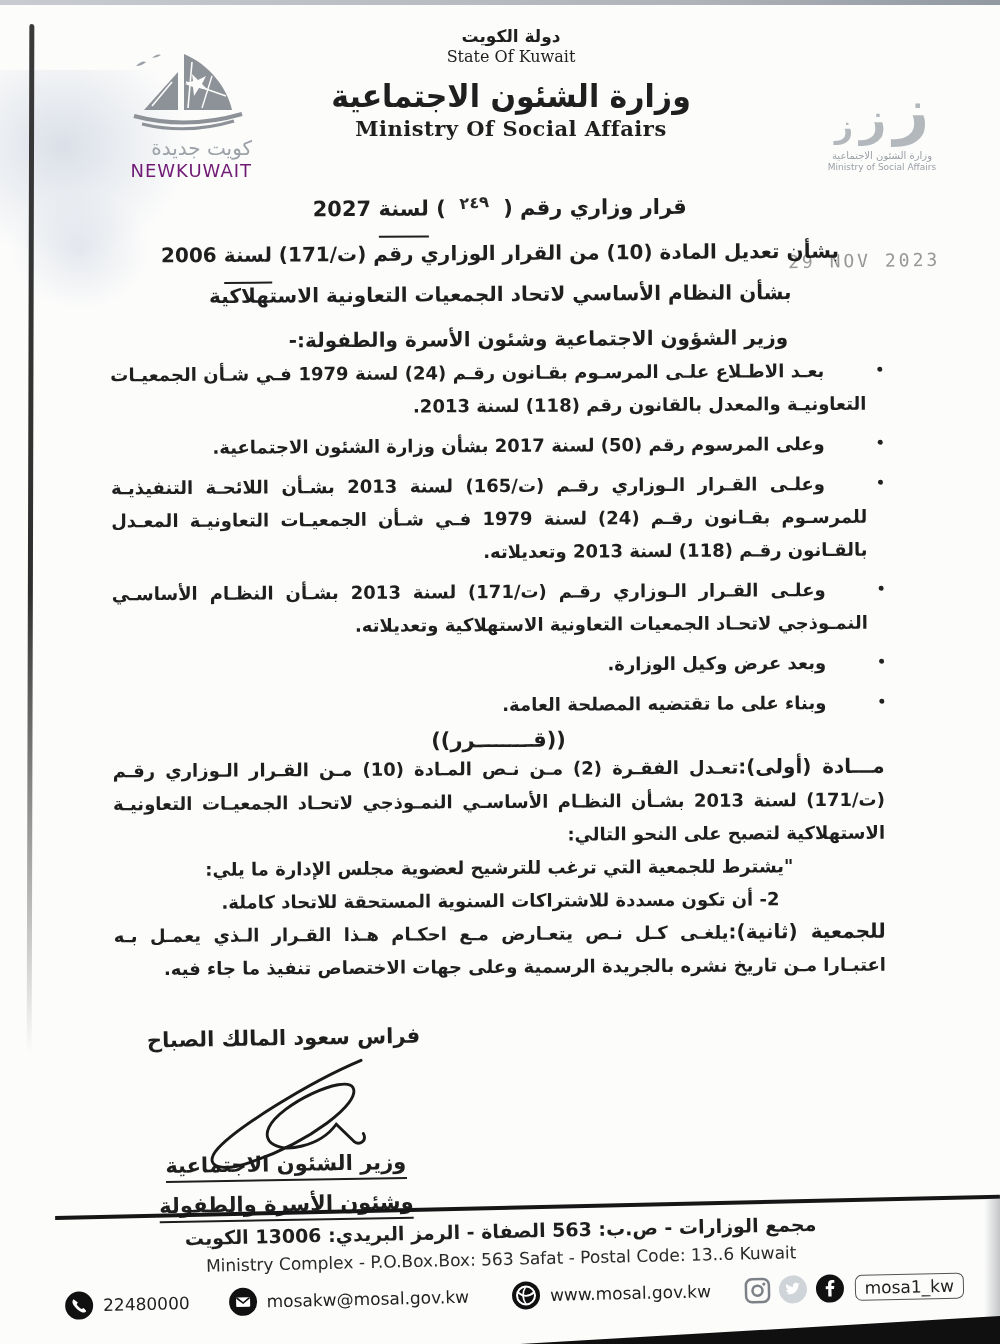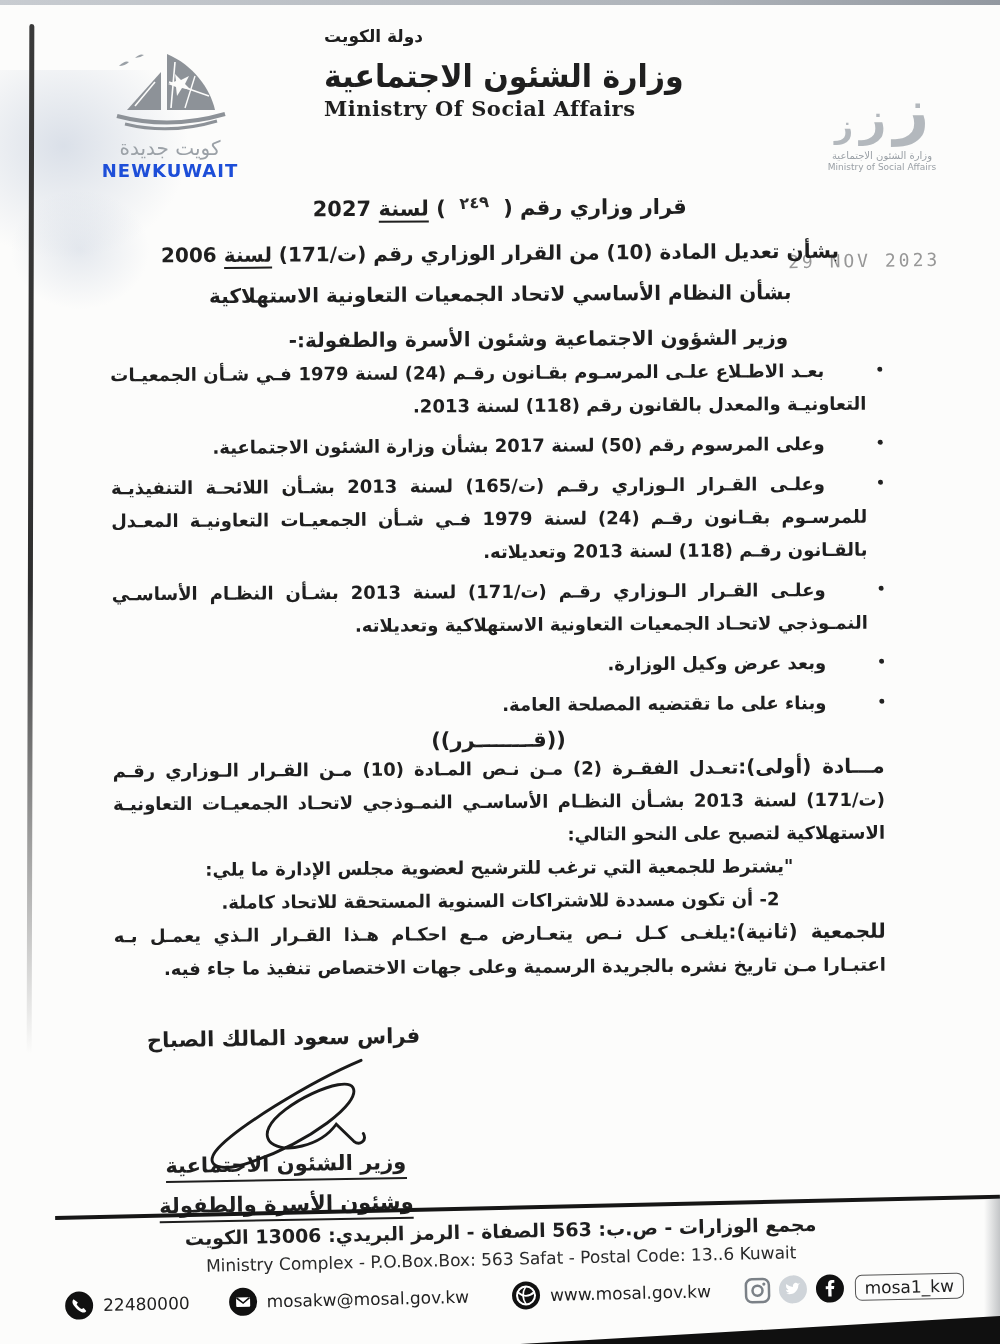--- a/index.html
+++ b/index.html
@@ -13,24 +13,24 @@
              transform:rotate(0.15deg);}
   .watermark-a{position:absolute;left:-40px;top:70px;width:230px;height:190px;
              background:radial-gradient(ellipse at 45% 40%,rgba(185,196,214,.5),rgba(185,196,214,0) 70%);}
   .watermark-b{position:absolute;left:10px;top:190px;width:140px;height:120px;
              background:radial-gradient(ellipse at 50% 50%,rgba(185,196,214,.35),rgba(185,196,214,0) 70%);}
   .corner-wedge{position:absolute;right:0;bottom:0;width:480px;height:28px;background:#101010;
                 clip-path:polygon(0 100%,100% 0,100% 100%);}
   .right-smudge{position:absolute;right:0;bottom:26px;width:16px;height:120px;
                 background:linear-gradient(to left,rgba(110,115,122,.4),rgba(110,115,122,0));}
   
-  .logo-nk{position:absolute;left:88px;top:48px;width:164px;text-align:center;}
+  .logo-nk{position:absolute;left:88px;top:48px;width:164px;text-align:right;}
   .nk-ar{font-size:20px;color:#9ba1a7;margin-top:-2px;direction:rtl;}
-  .nk-en{font-size:18px;font-weight:bold;letter-spacing:1px;color:#1d4ed8;}
-  .hdr-center{position:absolute;left:324px;top:26px;width:400px;text-align:left;}
+  .nk-en{font-size:18px;font-weight:normal;letter-spacing:1px;color:#701a75;}
+  .hdr-center{position:absolute;left:311px;top:26px;width:400px;text-align:center;}
   .state-ar{font-size:17px;font-weight:bold;direction:rtl;}
   .state-en{font-family:"DejaVu Serif",serif;font-size:16px;margin-top:1px;}
   .calli{font-size:30px;font-weight:bold;direction:rtl;margin-top:12px;transform:scaleY(1.06);}
   .min-en{font-family:"DejaVu Serif",serif;font-weight:bold;font-size:21px;margin-top:3px;letter-spacing:.5px;}
   .logo-mosa{position:absolute;left:798px;top:54px;width:168px;text-align:center;}
   .mosa-mark{display:flex;justify-content:center;align-items:flex-end;gap:7px;height:88px;
              color:#b3b8bd;font-weight:bold;direction:ltr;}
   .mosa-mark .z1{font-size:32px;line-height:1;}
   .mosa-mark .z2{font-size:46px;line-height:1;}
   .mosa-mark .z3{font-size:62px;line-height:1;}
@@ -40,21 +40,21 @@
   .stamp{position:absolute;left:788px;top:250px;font-family:"DejaVu Sans Mono",monospace;
          font-size:18px;letter-spacing:3px;color:#8a8a8a;transform:rotate(-1deg);opacity:.88;}
   
   .title-block{position:absolute;top:186px;left:145px;width:710px;text-align:center;direction:rtl;
                font-weight:bold;transform:rotate(-0.4deg);}
   .t1{font-size:21px;line-height:44px;}
   .t2{font-size:20px;line-height:42px;}
   .t3{font-size:20px;line-height:40px;}
   .hand{display:inline-block;font-size:16px;font-weight:600;color:#2a2a2a;margin:0 14px;
         transform:translateY(-7px) rotate(-4deg);}
-  .sana{border-bottom:2.5px solid #1f1f1f;padding-bottom:0;}
+  .sana{border-bottom:2.5px solid #1f1f1f;padding-bottom:15px;}
   
   .main{position:absolute;top:322px;left:112px;width:772px;direction:rtl;font-weight:bold;
         font-size:18px;transform:rotate(-0.35deg);}
   .main p{margin:0;}
   .section-heading{font-size:20px;padding-left:0;padding-right:94px;margin-bottom:14px;line-height:34px;}
   .bullets{padding-right:16px;}
   .bullet{position:relative;margin-bottom:7px;}
   .btxt{line-height:33px;text-align:justify;text-indent:42px;}
   .dot{position:absolute;right:-16px;top:13px;width:5px;height:5px;background:#222;border-radius:50%;}
   .qarrar{text-align:center;font-size:21px;margin:18px 0 14px;}
@@ -104,20 +104,21 @@
       <line x1="64" y1="34" x2="104" y2="48" stroke="#fcfcfb" stroke-width="1.4"></line>
       <path d="M12 68 Q65 82 120 66" stroke="#8d9298" stroke-width="4" fill="none"></path>
       <path d="M20 76 Q65 87 112 73" stroke="#8d9298" stroke-width="3" fill="none"></path>
     </svg>
     <div class="nk-ar">كويت جديدة</div>
     <div class="nk-en">NEWKUWAIT</div>
   </div>
 
   <div class="hdr-center">
     <div class="state-ar">دولة الكويت</div>
+    <div class="state-en">State Of Kuwait</div>
     <div class="calli">وزارة الشئون الاجتماعية</div>
     <div class="min-en">Ministry Of Social Affairs</div>
   </div>
 
   <div class="logo-mosa">
     <div class="mosa-mark">
       <span class="z1">ز</span>
       <span class="z2">ز</span>
       <span class="z3">ز</span>
     </div>

